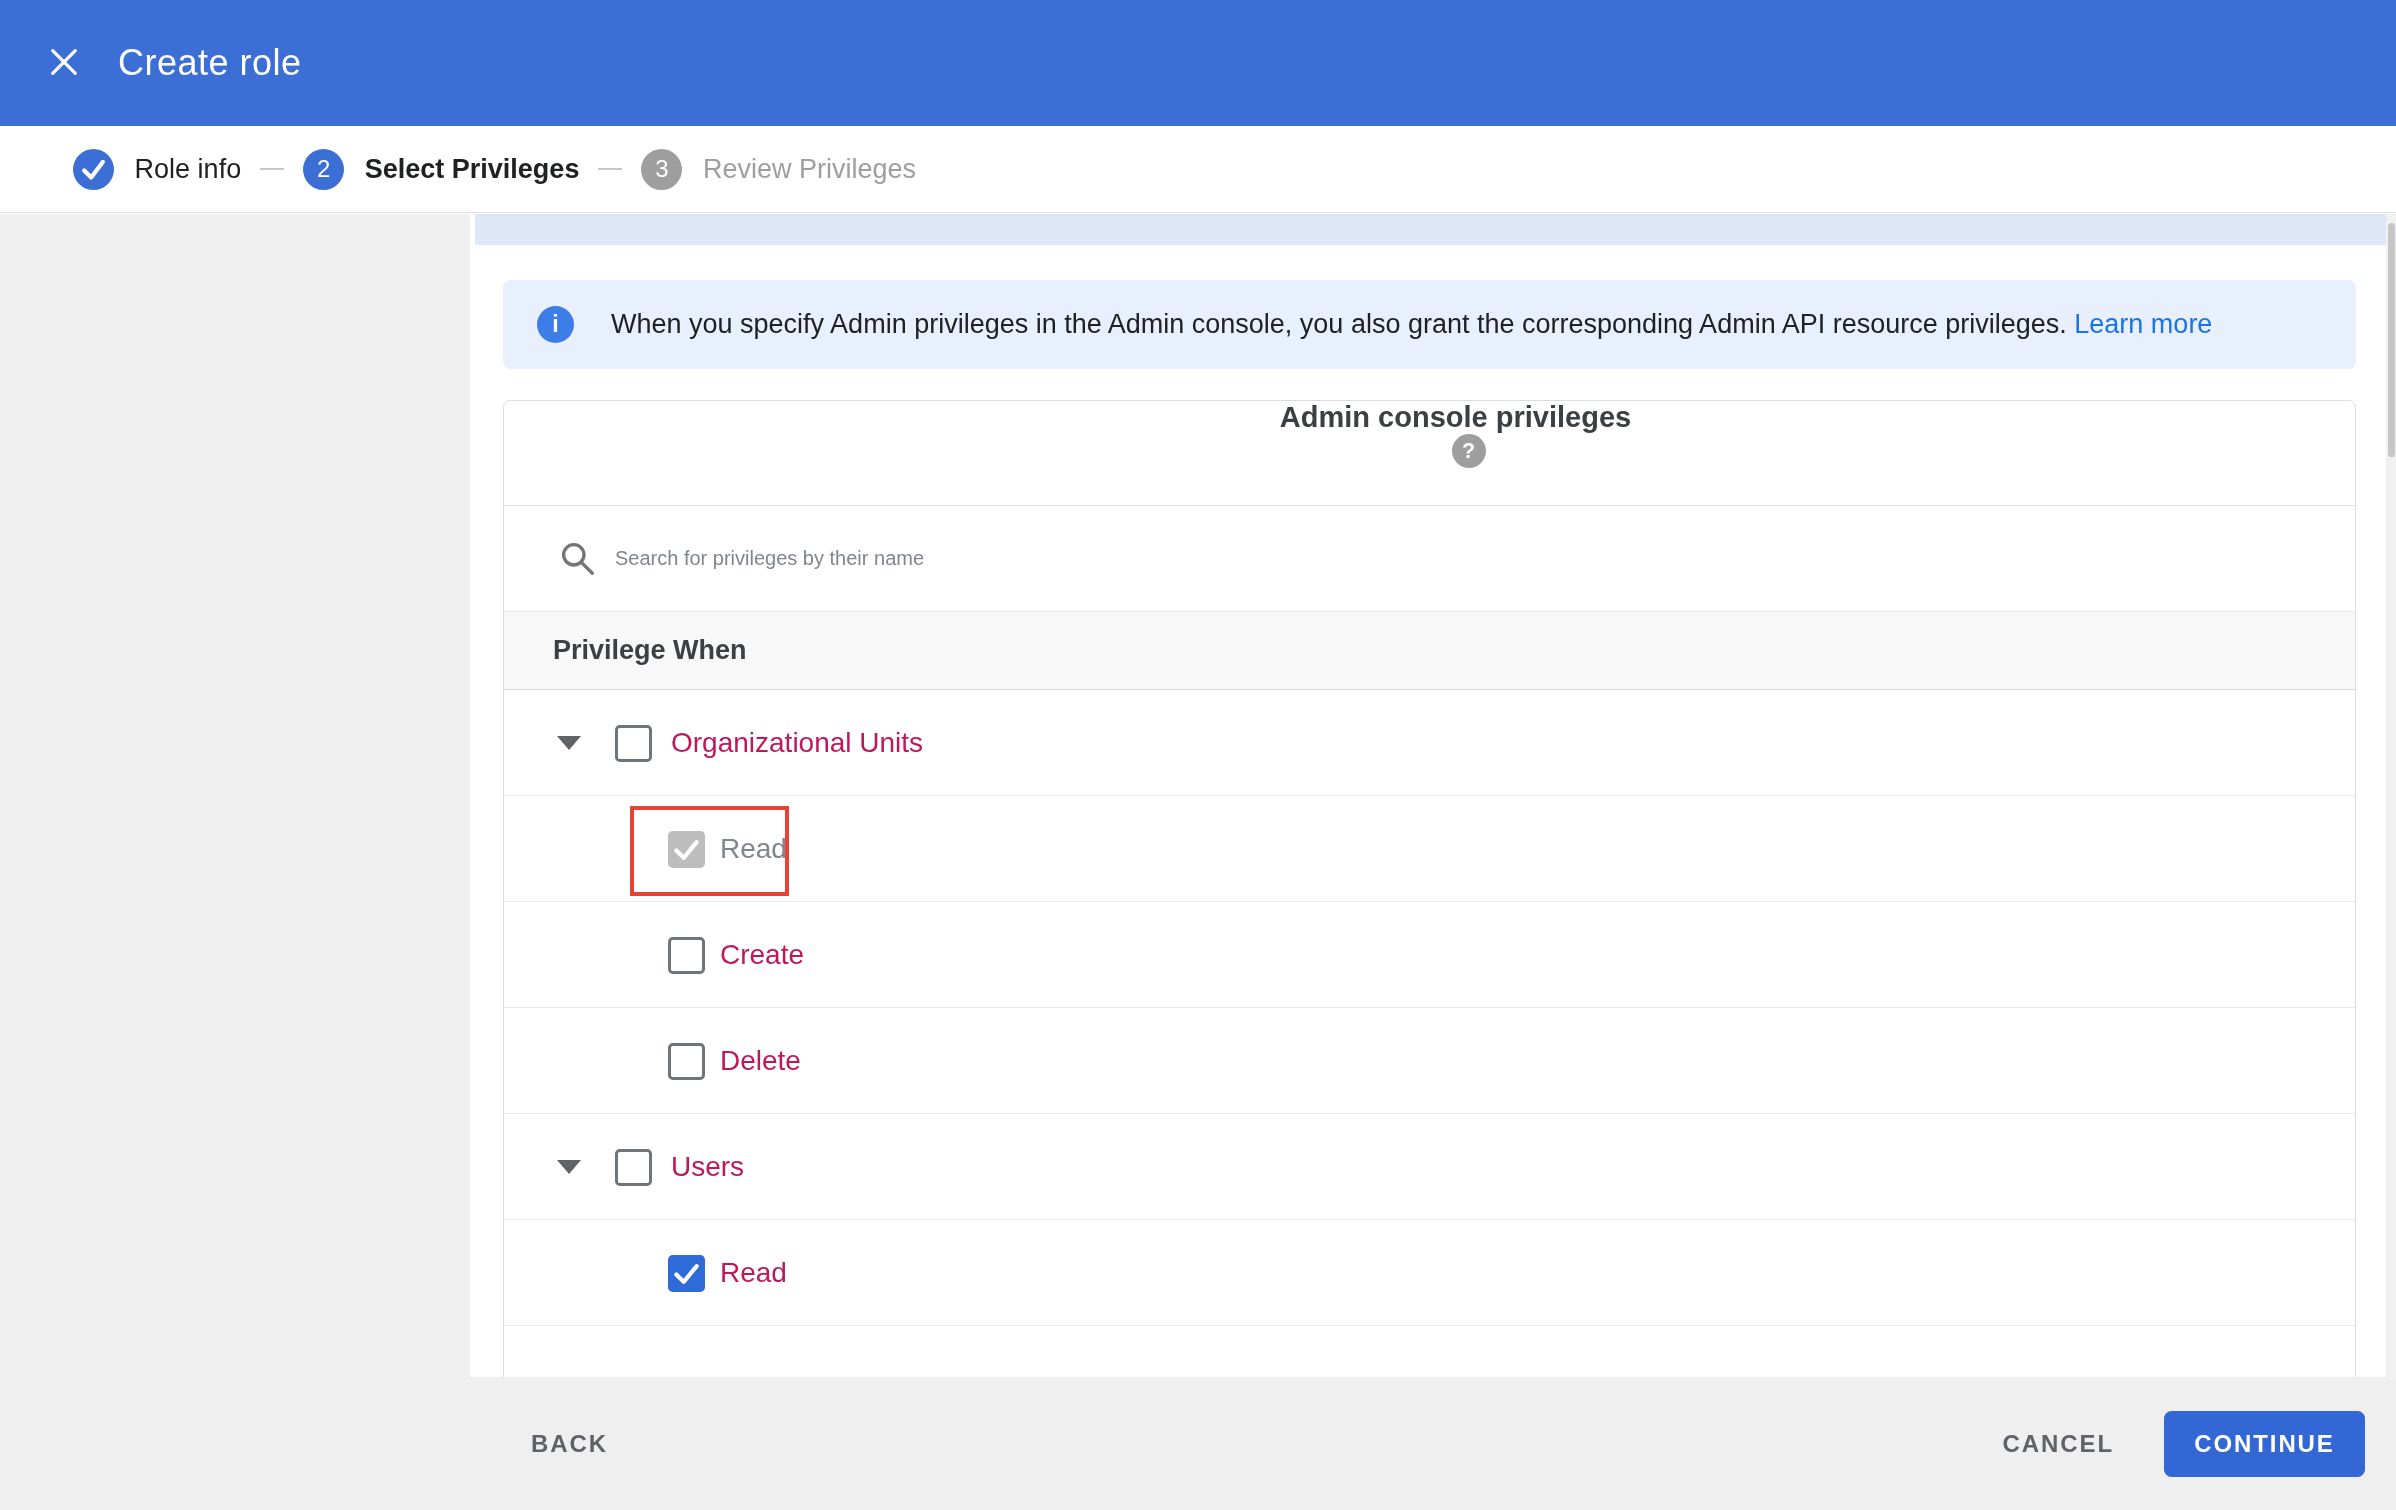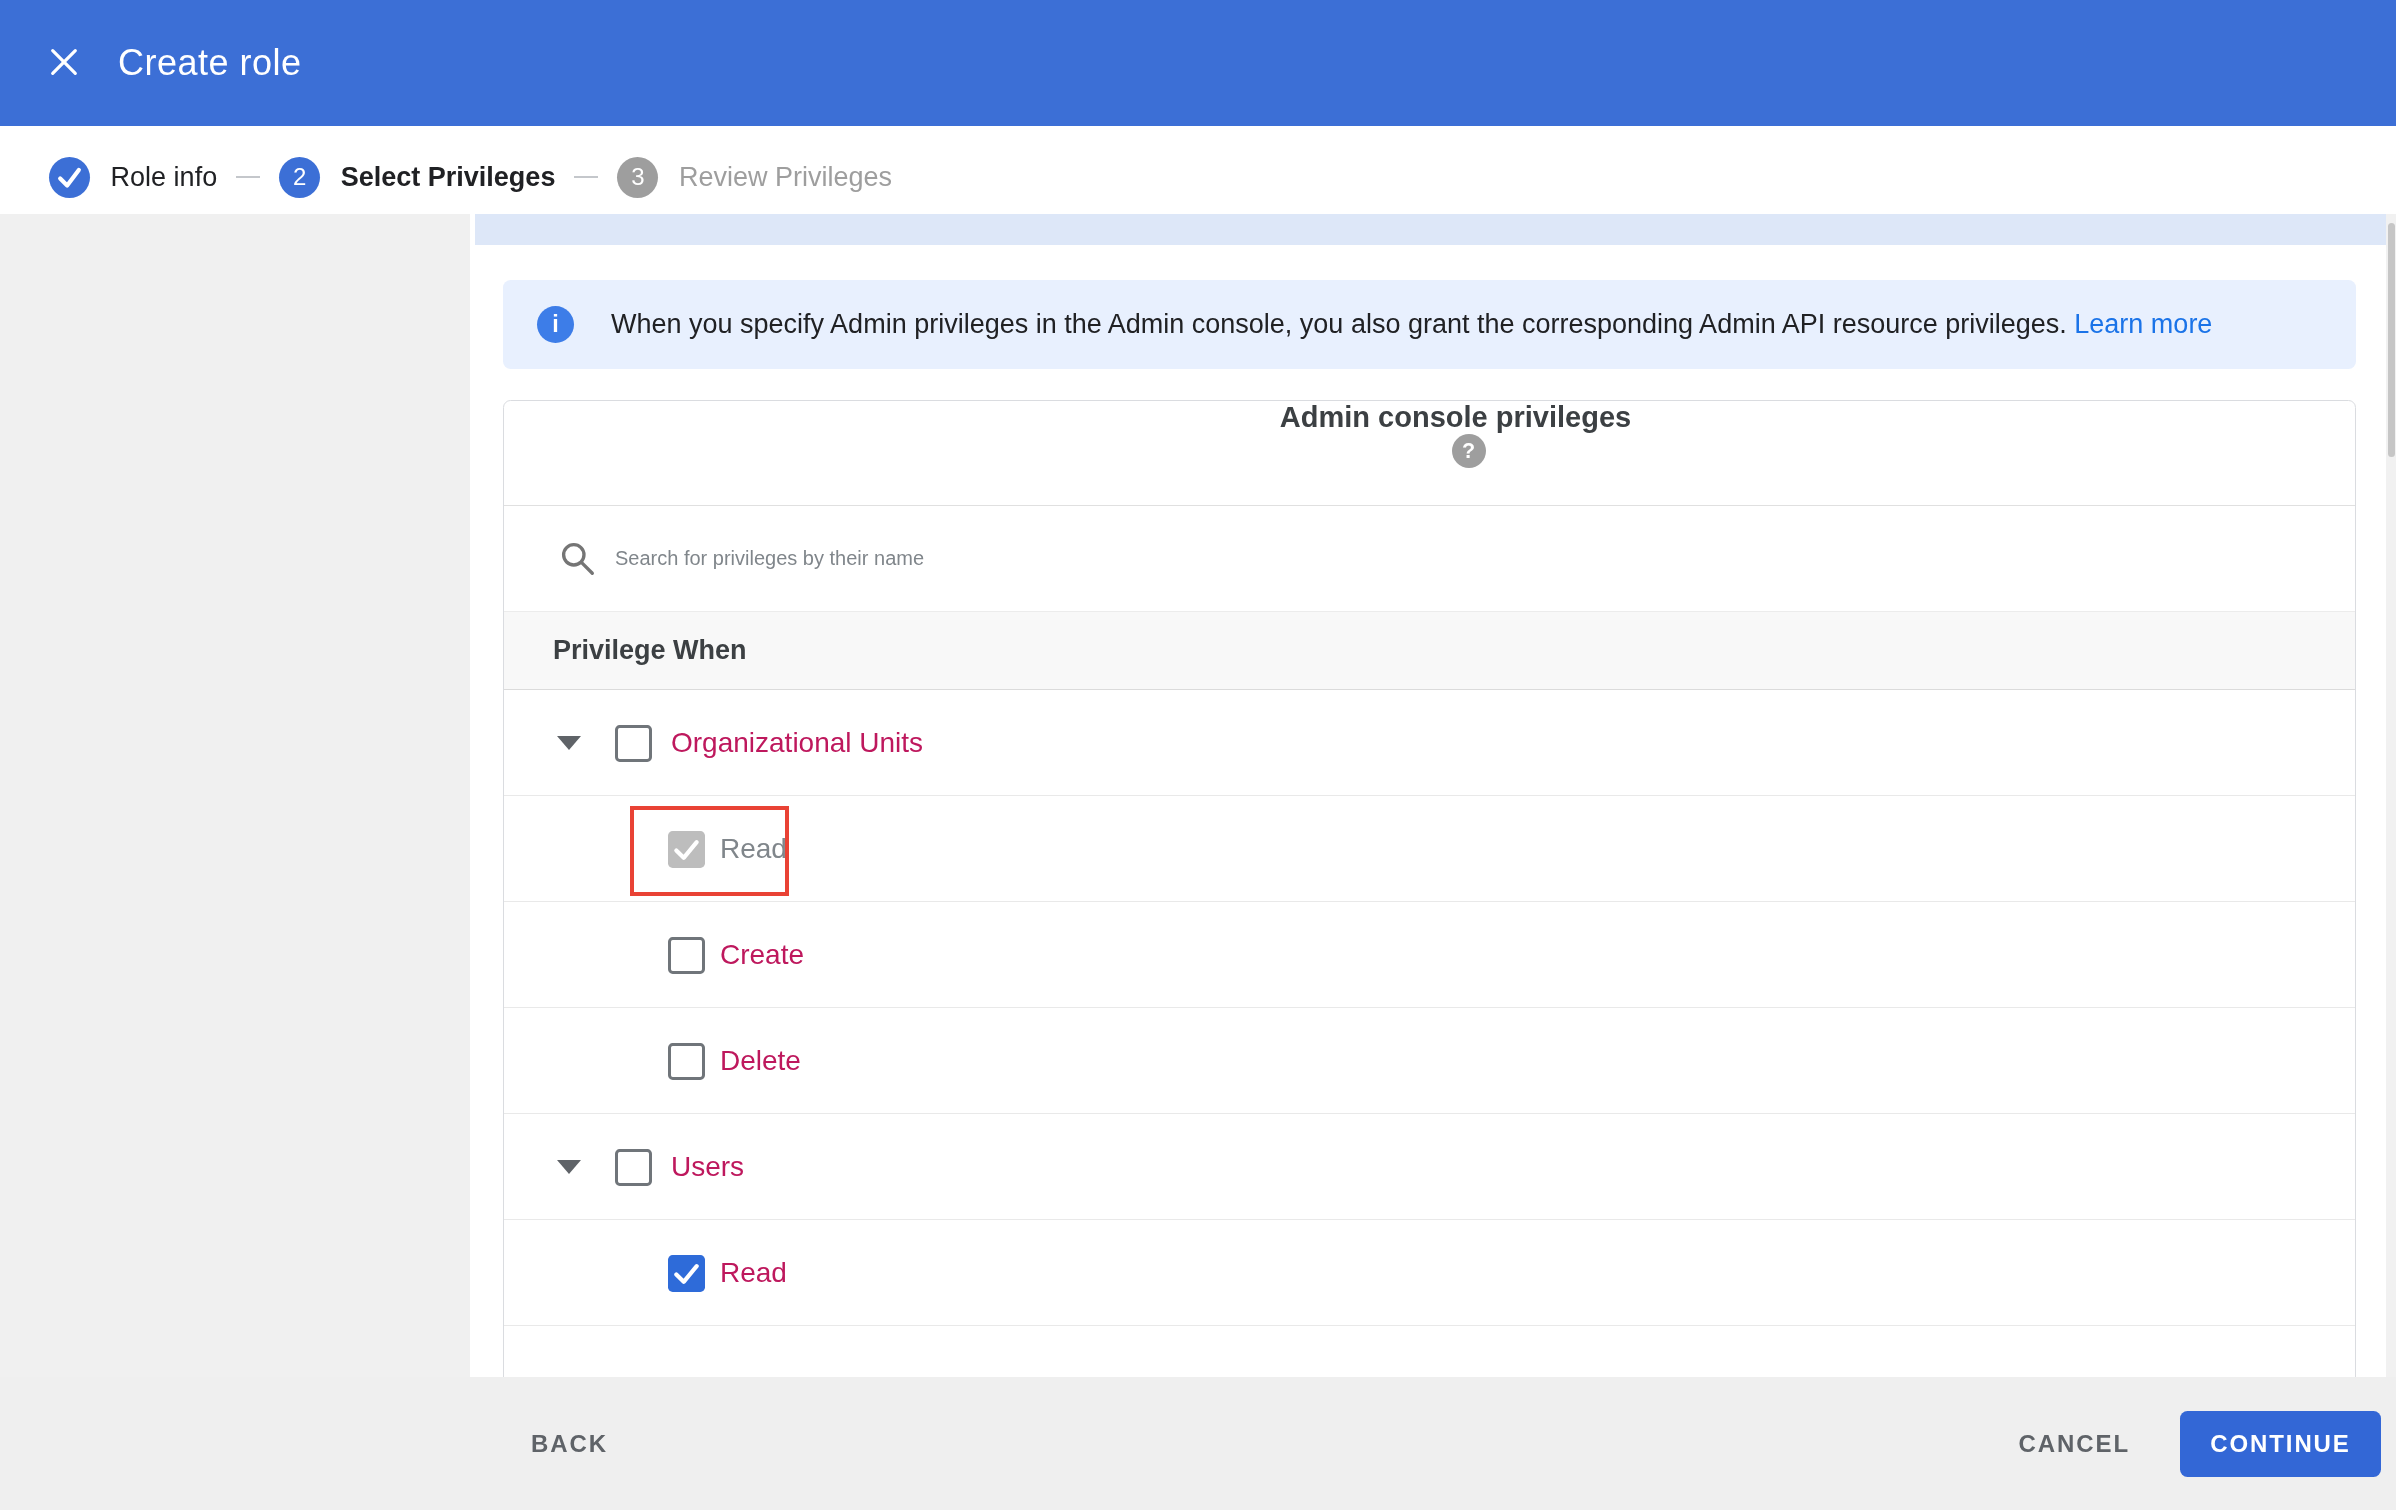--- a/index.html
+++ b/index.html
@@ -15,23 +15,23 @@
     background:#3C6FD6; display:flex; align-items:center;
   }
   .close-btn {
     width:41px; height:41px; margin-left:43px; background:transparent; border:none;
     display:flex; align-items:center; justify-content:center; cursor:pointer;
   }
   .app-title { color:#ffffff; font-size:36px; font-weight:400; margin-left:34px; letter-spacing:0.5px; }
 
   
   .stepper {
-    position:absolute; top:134px; left:0; width:2397px; height:87px;
+    position:absolute; top:126px; left:0; width:2397px; height:87px;
     background:#ffffff; border-bottom:1.9px solid #E0E0E0;
-    display:flex; align-items:center; padding-left:49px;
+    display:flex; align-items:center; padding-left:73px;
   }
   .step { display:flex; align-items:center; }
   .step-circle {
     width:41px; height:41px; border-radius:50%; flex:0 0 auto;
     display:flex; align-items:center; justify-content:center;
     color:#fff; font-size:24px; font-weight:400;
   }
   .step-circle.done, .step-circle.active { background:#3C6FD6; }
   .step-circle.upcoming { background:#9E9E9E; }
   .step-label { margin-left:20.6px; font-size:27px; color:#202124; }
@@ -114,21 +114,21 @@
     display:flex; align-items:center; z-index:10;
   }
   .text-btn {
     background:transparent; border:none; cursor:pointer;
     font-family:"Liberation Sans","DejaVu Sans",sans-serif;
     font-size:24px; font-weight:700; letter-spacing:1.9px; color:#5F6368;
   }
   .back-btn { margin-left:531px; }
   .cancel-btn { margin-left:auto; }
   .continue-btn {
-    width:201px; height:66px; margin-left:50px; margin-right:16px;
+    width:201px; height:66px; margin-left:50px; margin-right:32px;
     background:#3367D6; border:none; border-radius:7.5px; cursor:pointer;
     font-family:"Liberation Sans","DejaVu Sans",sans-serif;
     font-size:24px; font-weight:700; letter-spacing:1.9px; color:#ffffff;
   }
 </style>
 </head>
 <body>
 
 <div>
 

